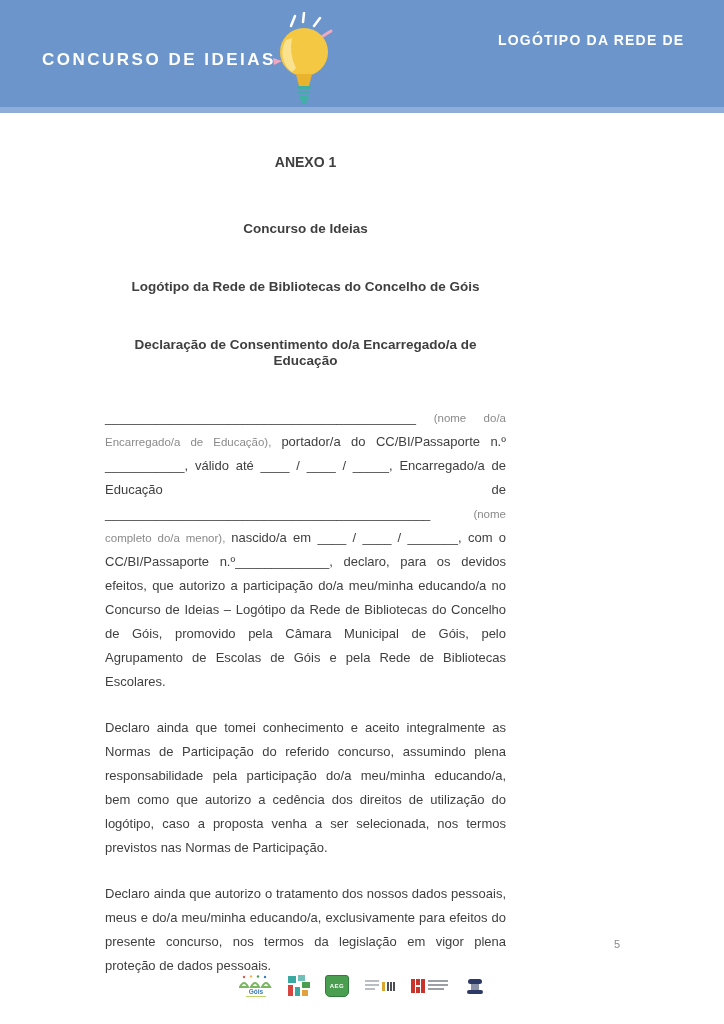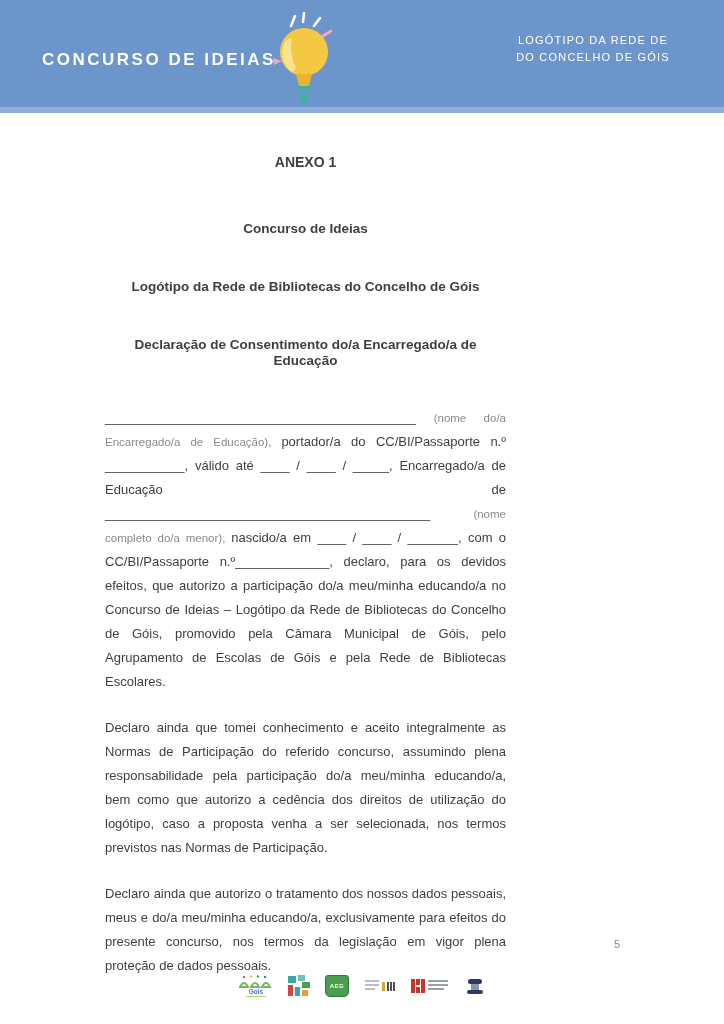--- a/index.html
+++ b/index.html
@@ -21,22 +21,22 @@
   .header-edge{
     position:absolute;bottom:0;left:0;width:100%;height:6px;
     background:#8fadd9;
   }
   .header-title{
     position:absolute;left:42px;top:50px;
     color:#ffffff;font-size:17px;font-weight:bold;letter-spacing:2.5px;
   }
   .header-logo-label{
     position:absolute;right:36px;top:32px;width:190px;
-    color:#ffffff;font-size:11px;font-weight:normal;letter-spacing:1.2px;
-    text-align:center;line-height:17px;
+    color:#ffffff;font-size:14px;font-weight:bold;letter-spacing:1.2px;
+    line-height:17px;
   }
   .bulb-wrap{position:absolute;left:253px;top:12px;width:90px;height:96px;}
 
   
   .doc{
     position:absolute;top:113px;left:0;width:610px;
     padding:0;
   }
   .content{
     margin:0 104px 0 105px; 
@@ -111,21 +111,20 @@
 
         <rect x="44" y="74" width="14" height="3" rx="1.5" fill="#3fb0a3"></rect>
         <rect x="45" y="79" width="12" height="3" rx="1.5" fill="#3fb0a3"></rect>
         <rect x="46" y="84" width="10" height="3" rx="1.5" fill="#3fb0a3"></rect>
         <rect x="48" y="88" width="6" height="4" rx="2" fill="#3fb0a3"></rect>
       </svg>
     </div>
 
     <div class="header-logo-label">
       <div>LOGÓTIPO DA REDE DE</div>
-      <div>DO CONCELHO DE GÓIS</div>
     </div>
     <div class="header-edge"></div>
   </div>
 
   <div class="doc">
     <div class="content">
       <div class="annex-title">ANEXO 1</div>
 
       <div class="heading first">Concurso de Ideias</div>
       <div class="heading">Logótipo da Rede de Bibliotecas do Concelho de Góis</div>

